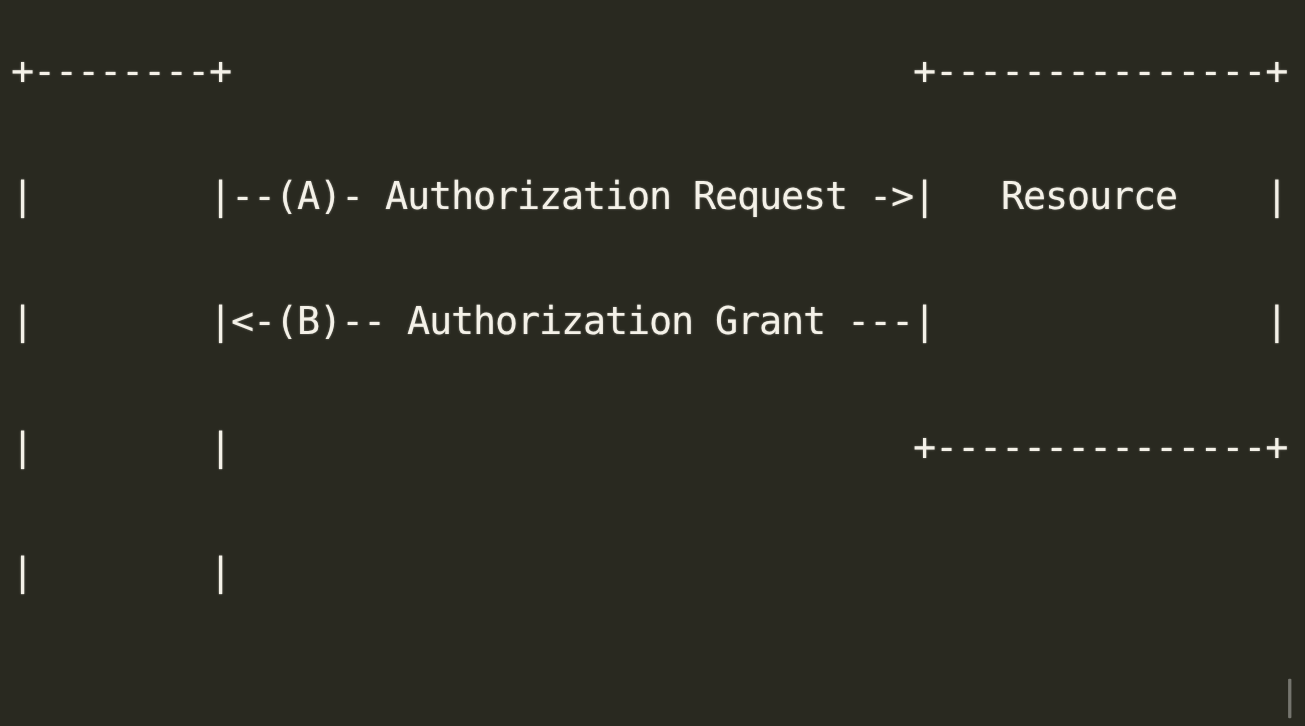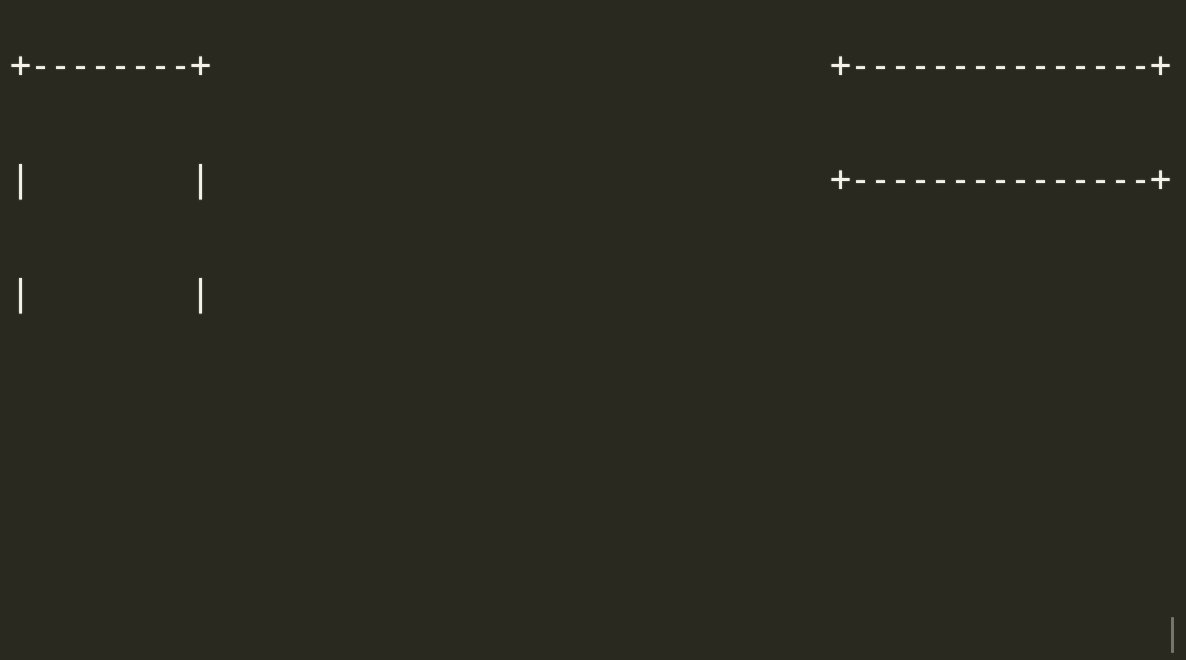--- a/index.html
+++ b/index.html
@@ -44,20 +44,22 @@
     height: 36px;
     background: var(--cursor, #75756e);
     border-radius: 1px;
   }
 </style>
 </head>
 <body>
 
 <div class="screen">
   <pre class="diagram">    <div class="row"><span>+--------+</span><span>                               </span><span>+---------------+</span></div>
+    <div class="row"><span>|        |</span><span>--(A)- Authorization Request -&gt;</span><span>|   Resource    |</span></div>
+    <div class="row"><span>|        |</span><span>&lt;-(B)-- Authorization Grant ---</span><span>|               |</span></div>
     <div class="row"><span>|        |</span><span>                               </span><span>+---------------+</span></div>
     <div class="row"><span>|        |</span></div>
     
     
     
     
     
     
     
     

